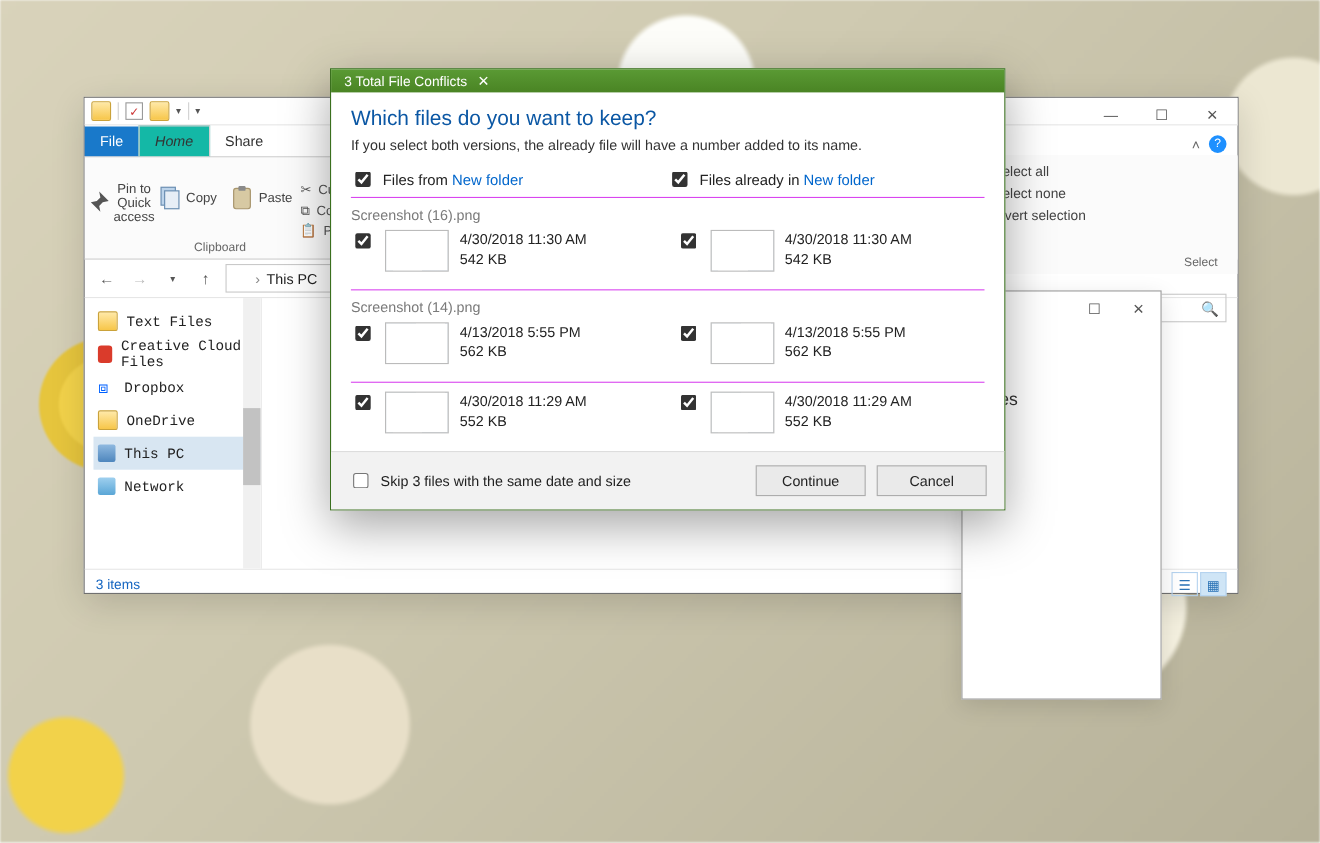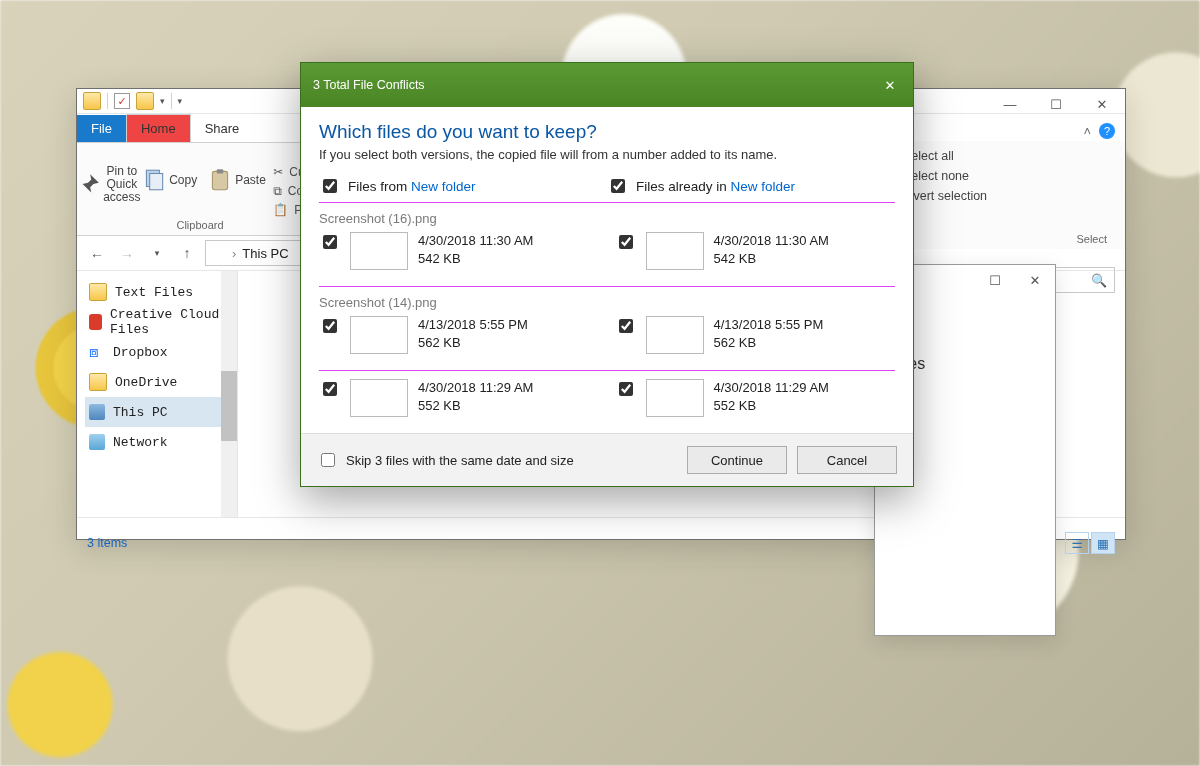--- a/index.html
+++ b/index.html
@@ -19,21 +19,21 @@
   
   .explorer{position:absolute;left:76px;top:88px;width:1048px;height:450px;background:#fff;border:1px solid #707070;box-shadow:0 8px 30px rgba(0,0,0,.15);}
   .qat{height:24px;display:flex;align-items:center;gap:6px;padding:0 6px;background:#fff;border-bottom:1px solid #e6e6e6;}
   .qat .folder-glyph{width:16px;height:16px;background:linear-gradient(#ffe9a8,#f7c649);border:1px solid #caa23a;border-radius:2px;}
   .qat .divider{width:1px;height:16px;background:#d0d0d0;}
   .qat .check{width:14px;height:14px;border:1px solid #999;display:flex;align-items:center;justify-content:center;color:#c33;font-size:11px;}
   .qat .chev{color:#555;font-size:9px;}
   .ribbon-tabs{height:28px;display:flex;align-items:flex-end;}
   .ribbon-tabs .tab{padding:6px 14px;font-size:13px;color:#333;cursor:default;margin-top:12px;}
   .ribbon-tabs .file{background:#1979ca;color:#fff;}
-  .ribbon-tabs .active{background:#ef4444;border:1px solid #d0d0d0;border-bottom:none;}
+  .ribbon-tabs .active{background:#14b8a6;border:1px solid #d0d0d0;border-bottom:none;font-style:italic;}
   .ribbon-body{height:92px;background:#fbfbfb;border-top:1px solid #d0d0d0;border-bottom:1px solid #d0d0d0;display:flex;}
   .rgroup{display:flex;flex-direction:column;align-items:center;justify-content:flex-end;border-right:1px solid #e2e2e2;padding:4px 8px;}
   .rgroup .icons{display:flex;gap:10px;align-items:flex-start;}
   .bigbtn{display:flex;flex-direction:row;align-items:center;width:56px;gap:2px;font-size:12px;color:#444;}
   .bigbtn .glyph{width:30px;height:30px;display:flex;align-items:center;justify-content:center;}
   .rgroup .small-stack{display:flex;flex-direction:column;gap:5px;font-size:12px;color:#555;}
   .rgroup .small-stack div{display:flex;align-items:center;gap:6px;}
   .rgroup .label{font-size:11px;color:#666;margin-top:2px;}
   .right-ribbon{position:absolute;right:0;top:52px;height:92px;width:210px;background:#fbfbfb;border-left:1px solid transparent;display:flex;flex-direction:column;justify-content:flex-start;padding:8px 12px;gap:6px;font-size:12.5px;color:#444;}
   .right-ribbon .lbl{position:absolute;right:18px;bottom:4px;font-size:11px;color:#666;}
@@ -47,34 +47,34 @@
   .search{position:absolute;right:10px;top:178px;width:160px;height:24px;border:1px solid #c9c9c9;display:flex;align-items:center;padding:0 6px;color:#777;justify-content:space-between;}
   .body{display:flex;height:calc(100% - 24px - 28px - 92px - 34px - 26px);}
   .tree{width:160px;border-right:1px solid #e6e6e6;overflow:hidden;position:relative;}
   .tree .sbar{position:absolute;right:0;top:0;width:16px;height:100%;background:#f0f0f0;}
   .tree .thumb{position:absolute;right:0;top:100px;width:16px;height:70px;background:#c2c2c2;}
   .tree ul{list-style:none;margin:0;padding:6px 0 6px 8px;font-family:Liberation Mono, monospace;}
   .tree li{display:flex;align-items:center;gap:8px;height:30px;font-size:13px;padding-left:4px;}
   .tree li.sel{background:#d8e6f2;}
   .ficon{width:16px;height:16px;}
   .folder-y{background:linear-gradient(#ffe9a8,#f7c649);border:1px solid #caa23a;border-radius:2px;}
-  .statusbar{height:26px;border-top:1px solid #e6e6e6;display:flex;align-items:center;justify-content:space-between;padding:12px 10px;font-size:12.5px;color:#1565c0;}
+  .statusbar{height:26px;border-top:1px solid #e6e6e6;display:flex;align-items:center;justify-content:space-between;padding:0 10px;font-size:12.5px;color:#1565c0;}
   .viewbtns{display:flex;gap:2px;}
   .viewbtns span{width:22px;height:20px;border:1px solid #b5d3ef;display:flex;align-items:center;justify-content:center;color:#2a72b5;}
   .viewbtns span.active{background:#cfe5f6;}
 
   
   .mini{position:absolute;left:874px;top:264px;width:180px;height:370px;background:#fff;border:1px solid #9a9a9a;box-shadow:0 6px 20px rgba(0,0,0,.12);}
   .mini .top{height:30px;display:flex;justify-content:flex-end;}
   .mini .top div{width:40px;display:flex;align-items:center;justify-content:center;color:#555;}
   .mini .txt{padding:60px 20px;font-size:16px;color:#333;}
 
   
   .dialog{position:absolute;left:300px;top:62px;width:612px;background:#fff;border:1px solid #3a6f1e;box-shadow:0 14px 40px rgba(0,0,0,.35);}
-  .dlg-title{height:44px;background:#4a8a2a;background:linear-gradient(#5a9a34,#4a8424);color:#fff;display:flex;align-items:center;justify-content:space-between;padding:0 8px 0 12px;font-size:12.5px;}
+  .dlg-title{height:21px;background:#4a8a2a;background:linear-gradient(#5a9a34,#4a8424);color:#fff;display:flex;align-items:center;justify-content:flex-start;padding:0 8px 0 12px;font-size:12.5px;}
   .dlg-title .x{width:30px;height:22px;display:flex;align-items:center;justify-content:center;color:#fff;font-size:13px;}
   .dlg-body{padding:14px 18px 0;}
   .dlg-h{color:#0b57a4;font-size:19px;margin:0 0 4px;}
   .dlg-sub{font-size:13px;color:#333;margin-bottom:14px;}
   .cols{display:flex;}
   .col{flex:1;}
   .colhead{display:flex;align-items:center;gap:8px;font-size:13.5px;margin-bottom:6px;}
   input.chk{width:14px;height:14px;accent-color:#333;}
   .link{color:#0066cc;}
   .group{border-top:1px solid #d946ef;padding:8px 0 16px;}
@@ -247,21 +247,21 @@
   <div class="txt">mes</div>
 </div>
 
 <div class="dialog">
   <div class="dlg-title">
     <span>3 Total File Conflicts</span>
     <span class="x">✕</span>
   </div>
   <div class="dlg-body">
     <div class="dlg-h">Which files do you want to keep?</div>
-    <div class="dlg-sub">If you select both versions, the copied file will from a number added to its name.</div>
+    <div class="dlg-sub">If you select both versions, the already file will have a number added to its name.</div>
 
     <div class="cols">
       <div class="col">
         <label class="colhead">
           <input type="checkbox" class="chk" checked="" style="">
           <span><span>Files from </span><span class="link">New folder</span></span>
         </label>
       </div>
       <div class="col">
         <label class="colhead">

